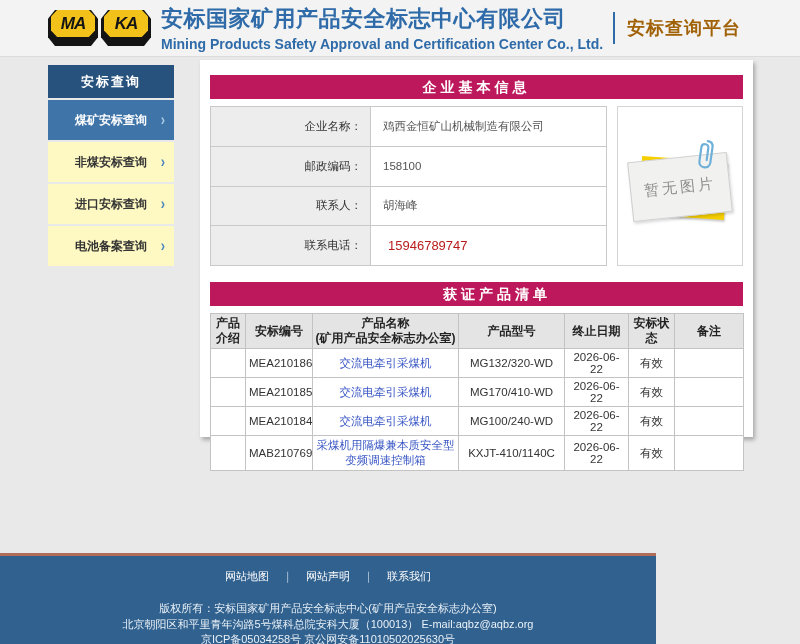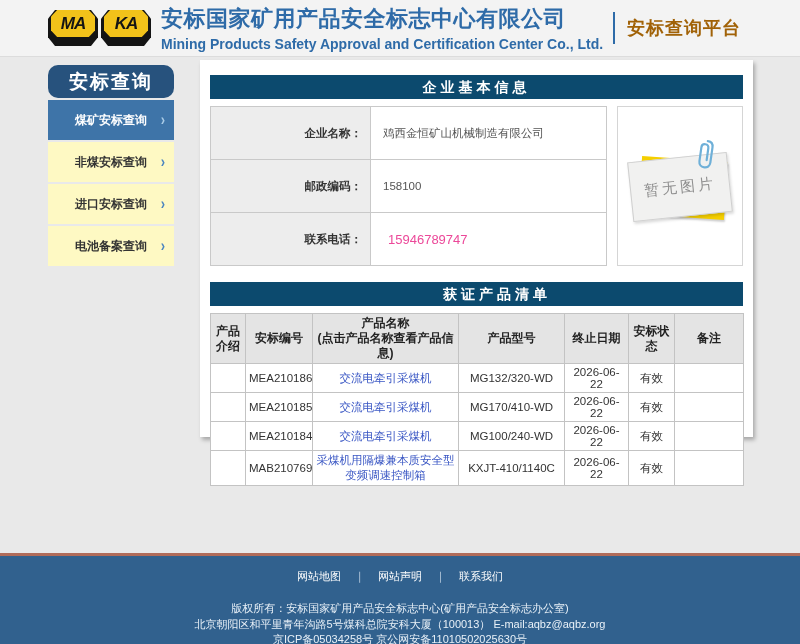--- a/index.html
+++ b/index.html
@@ -32,54 +32,54 @@
   .org-block { margin-left:10px; color:#2e6ba8; }
   .org-cn { font-size:22px; font-weight:bold; letter-spacing:0.5px; }
   .org-en { font-size:14px; font-weight:bold; margin-top:2px; }
   .header-divider { width:2px; height:32px; background:#2e6ba8; margin:0 12px 0 10px; }
   .platform-title { color:#a16207; font-size:18px; font-weight:bold; letter-spacing:1px; }
 
   
   .sidebar { position:absolute; left:48px; top:65px; width:126px; }
   .sidebar-title {
     height:33px; background:#27527d; color:#fff; text-align:center;
-    line-height:33px; font-size:19px; font-weight:bold; letter-spacing:2px;border-radius:10px;
+    line-height:33px; font-size:13px; font-weight:bold; letter-spacing:2px;
   }
   .sidebar-item {
     height:40px; margin-top:2px; background:#fef9c3; position:relative;
     display:flex; align-items:center; justify-content:center;
     font-size:12px; font-weight:bold; color:#333; cursor:pointer;
   }
   .sidebar-item .chev {
     position:absolute; right:9px; top:50%; transform:translateY(-54%) scaleY(1.25);
     color:#4a85c0; font-size:13px; font-weight:bold;
   }
   .sidebar-item.active { background:#3e74a8; color:#fff; }
   .sidebar-item.active .chev { color:#a9cbe6; }
 
   
   .panel {
     position:absolute; left:200px; top:60px; width:553px; height:377px;
     background:#fff; box-shadow:2px 3px 4px rgba(0,0,0,0.28);
   }
   .section-bar {
-    margin:15px 10px 7px 10px; height:24px; background:#0c4a6e;
+    margin:15px 10px 7px 10px; height:24px; background:#be185d;
     color:#fff; text-align:center; line-height:24px;
     font-size:14px; font-weight:bold; letter-spacing:4px;
   }
 
   .company-wrap { display:flex; margin:2px 10px 0 10px; }
   table.company { border-collapse:collapse; width:405px; table-layout:fixed; }
   table.company td { border:1px solid #c9c9c9; height:29px; font-size:11.5px; }
   td.c-label {
     width:160px; background:#ededed; text-align:right; padding-right:8px;
-    font-weight:bold; color:#333; font-size:12px;
+    font-weight:normal; color:#333; font-size:12px;
   }
   td.c-value { padding-left:12px; color:#555; background:#fff; }
-  td.c-value.phone { font-size:13px; color:#ec4899;padding-left:17px; }
+  td.c-value.phone { font-size:13px; color:#b91c1c;padding-left:17px; }
 
   .photo-box {
     width:128px; height:160px; border:1px solid #d5d5d5; margin-left:10px;
     position:relative; background:#fff; overflow:hidden;
   }
   .card-yellow {
     position:absolute; left:22px; top:52px; width:86px; height:58px;
     background:#f5cf00; transform:rotate(4deg); box-shadow:1px 2px 2px rgba(0,0,0,0.2);
   }
   .card-gray {
@@ -101,21 +101,21 @@
     font-weight:bold; line-height:1.25; padding:2px;
   }
   table.products td {
     height:23px; font-size:11.5px; color:#333; text-align:center; background:#fff; padding:2px 3px;
   }
   td.p-name { text-align:left; padding-left:8px; }
   .product-link { color:#3a57c4; cursor:pointer; text-decoration:none; }
 
   
   .site-footer {
-    position:absolute; left:0; top:553px; width:800px; height:91px;
+    position:absolute; left:0; top:553px; width:656px; height:91px;
     background:#31618e; border-top:3px solid #b06b59; color:#fff;
   }
   .footer-links { margin-top:13px; text-align:center; font-size:11px; }
   .footer-links .flink { cursor:pointer; }
   .footer-links .sep { margin:0 10px; color:#cddcea; }
   .footer-copy { margin-top:17px; text-align:center; font-size:11px; color:#e9f1f8; line-height:15.5px; }
 </style>
 </head>
 <body>
 
@@ -163,20 +163,24 @@
   <div class="company-wrap">
     <table class="company">
       <tbody>
           <tr>
         <td class="c-label">企业名称：</td>
         <td class="c-value">鸡西金恒矿山机械制造有限公司</td>
       </tr>
       <tr>
         <td class="c-label">邮政编码：</td>
         <td class="c-value">158100</td>
+      </tr>
+      <tr>
+        <td class="c-label">联系人：</td>
+        <td class="c-value">胡海峰</td>
       </tr>
       <tr>
         <td class="c-label">联系电话：</td>
         <td class="c-value phone">15946789747</td>
       </tr>
     </tbody>
       </table>
 
     <div class="photo-box">
       <div class="card-yellow"></div>
@@ -199,21 +203,21 @@
         <col style="width:64px">
         <col style="width:46px">
         <col style="width:69px">
     </colgroup>
     <tbody>
         <tr>
       <th>产品介绍</th>
       <th>安标编号</th>
       <th>
         <div>产品名称</div>
-        <div>(点击产品名称查看产品信息)</div>
+        <div>(矿用产品安全标志办公室)</div>
       </th>
       <th>产品型号</th>
       <th>终止日期</th>
       <th>安标状态</th>
       <th>备注</th>
     </tr>
     <tr>
       <td></td>
       <td>MEA210186</td>
       <td class="p-name"><a class="product-link">交流电牵引采煤机</a></td>

